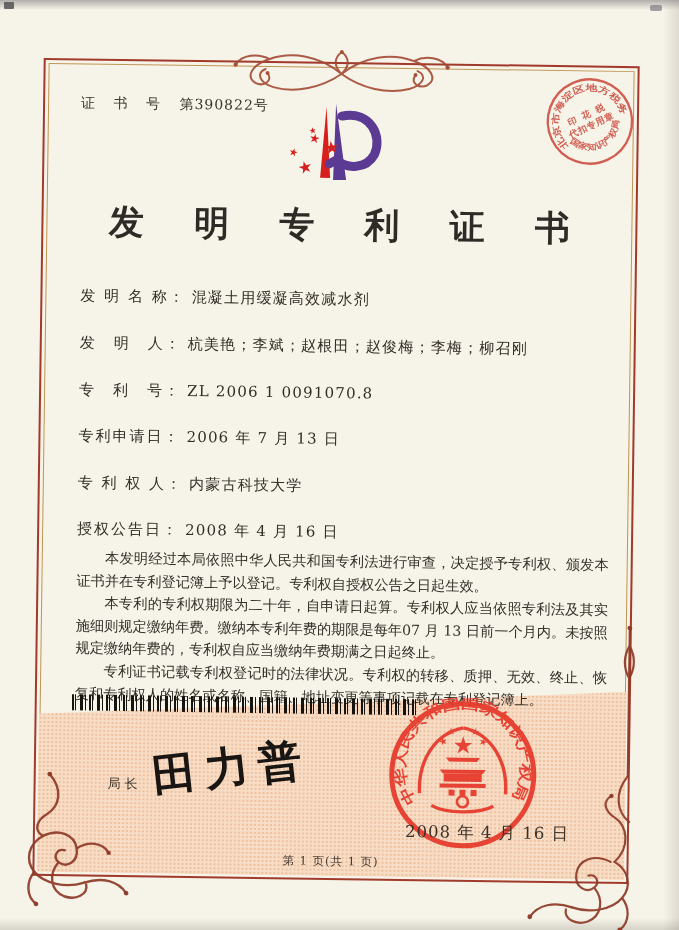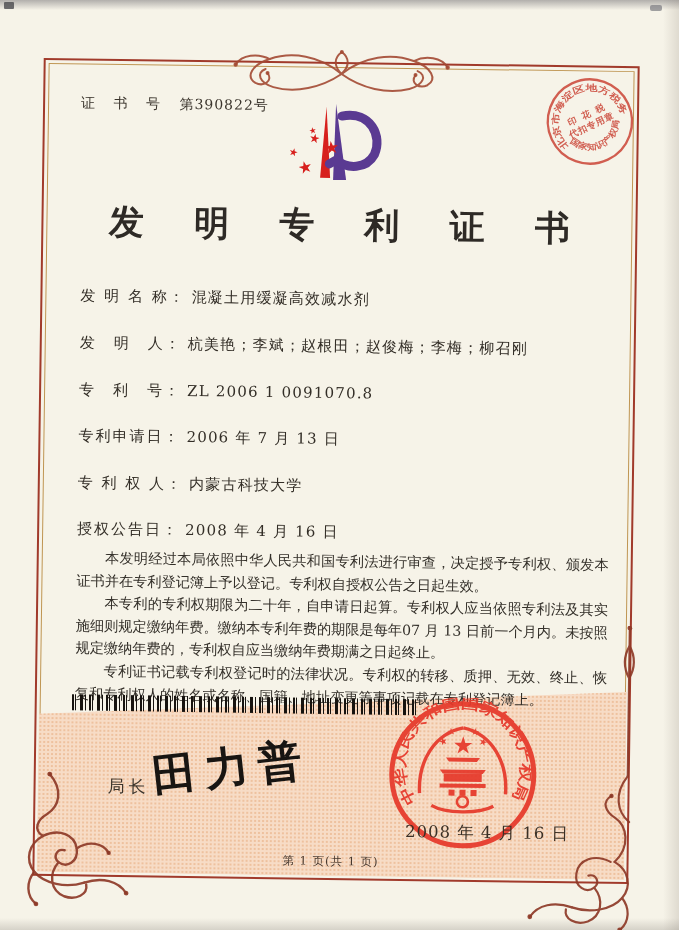--- a/index.html
+++ b/index.html
@@ -51,21 +51,21 @@
     font-size:14.2px;line-height:22.6px;color:#332f29;text-align:justify;}
   .paras p{margin:0;text-indent:2em;}
 
   .barcode{position:absolute;left:37px;top:636px;width:345px;height:16px;z-index:2;
     background:repeating-linear-gradient(90deg,
       #17130f 0px,#17130f 2px,rgba(0,0,0,0) 2px,rgba(0,0,0,0) 3.5px,
       #17130f 3.5px,#17130f 4.5px,rgba(0,0,0,0) 4.5px,rgba(0,0,0,0) 8px,
       #17130f 8px,#17130f 11px,rgba(0,0,0,0) 11px,rgba(0,0,0,0) 13px,
       #17130f 13px,#17130f 14px,rgba(0,0,0,0) 14px,rgba(0,0,0,0) 17px);}
 
-  .signer-title{position:absolute;left:74px;top:716px;font-size:17px;letter-spacing:4px;color:#3c352c;z-index:2;}
+  .signer-title{position:absolute;left:74px;top:716px;font-size:13px;letter-spacing:4px;color:#3c352c;z-index:2;}
   .signature{position:absolute;left:118px;top:678px;font-size:44px;font-weight:700;color:#181512;
     letter-spacing:9px;transform:rotate(-7deg);z-index:2;font-family:"DejaVu Serif","Liberation Serif",serif;}
 
   .seal{position:absolute;left:352px;top:634px;width:154px;height:154px;z-index:3;opacity:.93;}
   .issue-date{position:absolute;left:372px;top:758px;font-size:16.5px;color:#3a3026;letter-spacing:1px;z-index:4;}
   .page-footer{position:absolute;left:0;top:792px;width:100%;text-align:center;
     font-size:11.5px;color:#46382e;letter-spacing:1px;z-index:2;}
 
   .ornament-top{position:absolute;left:178px;top:-18px;width:240px;height:58px;z-index:2;}
   .flourish-bl{position:absolute;left:-14px;top:712px;width:120px;height:160px;z-index:2;}

